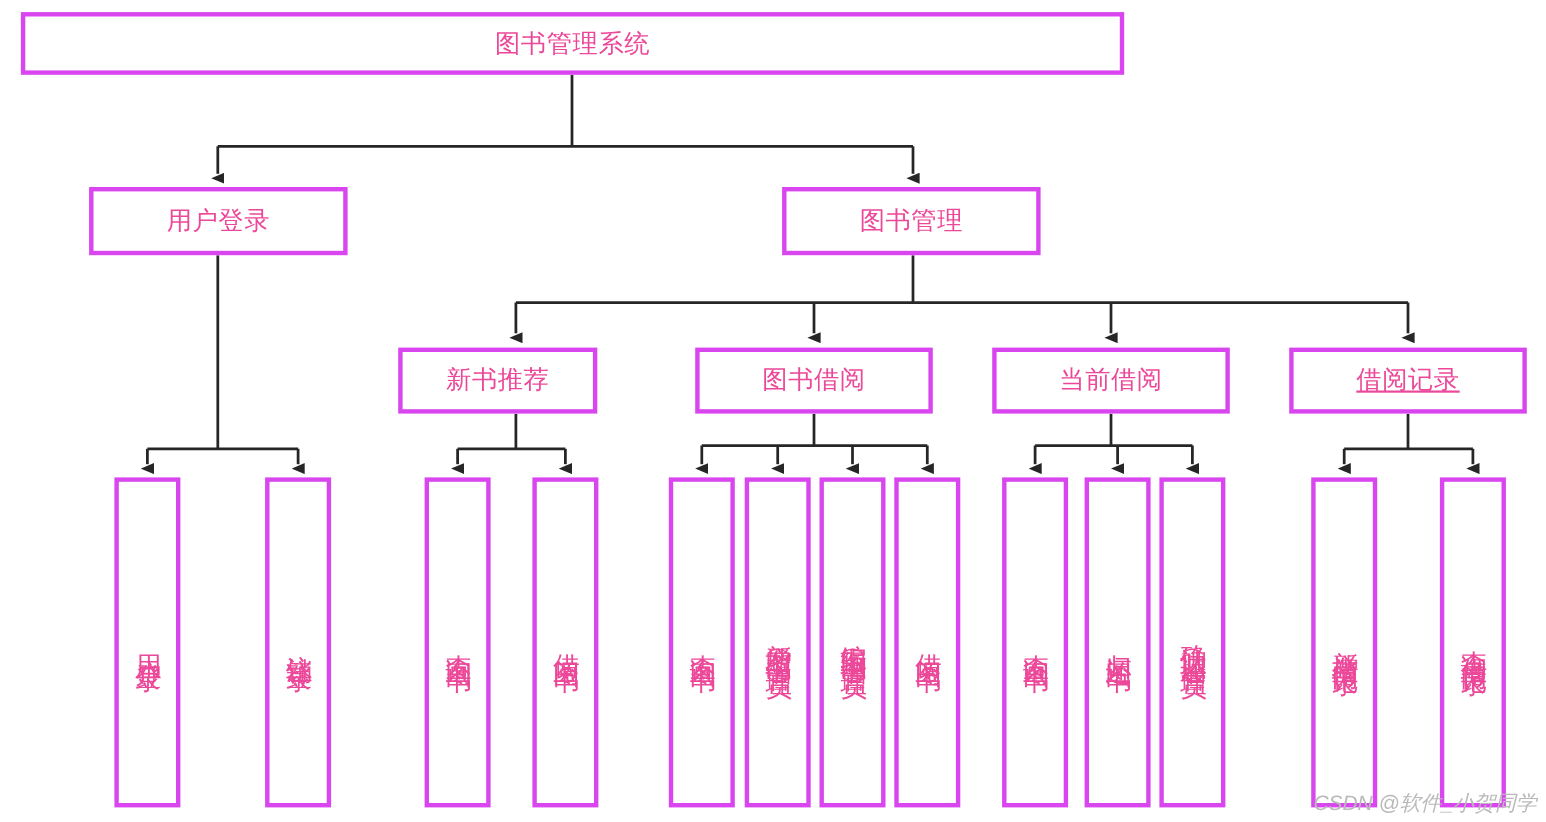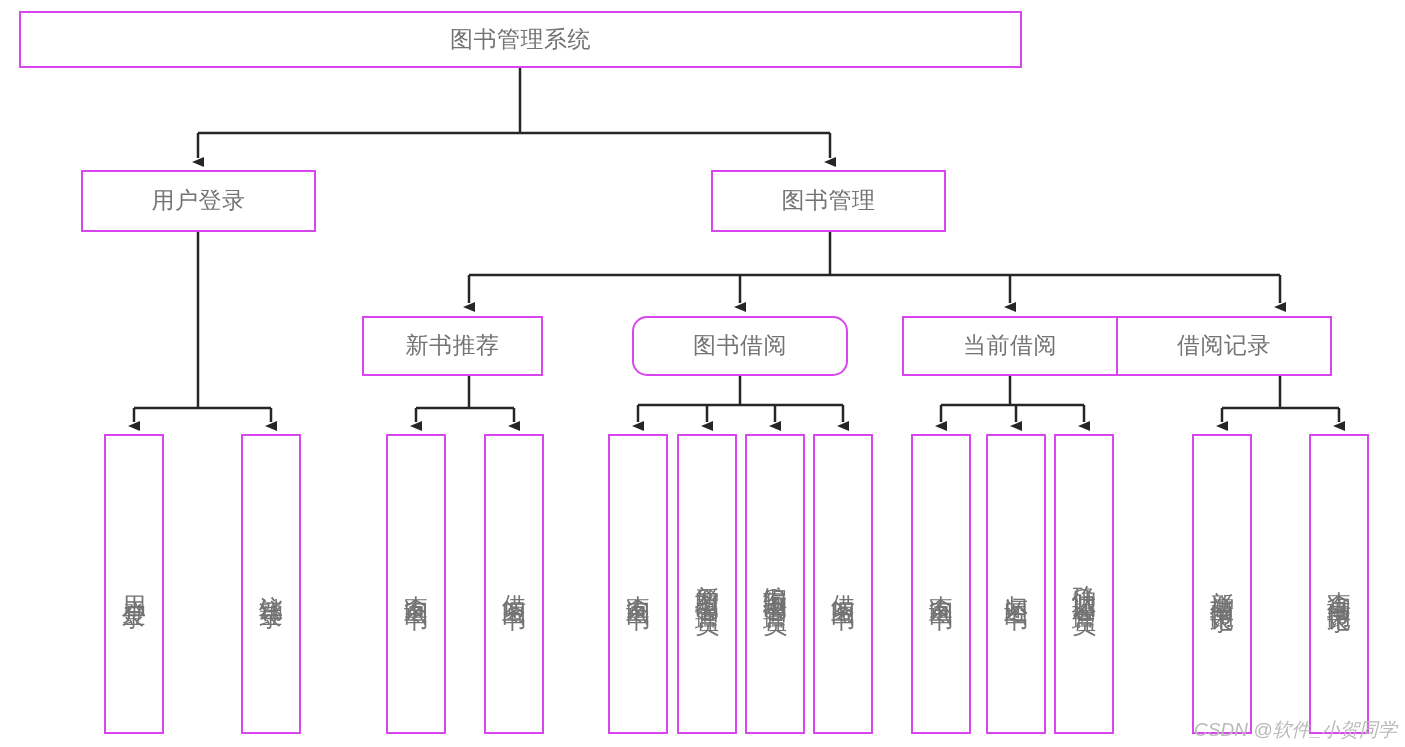--- a/index.html
+++ b/index.html
@@ -23,25 +23,25 @@
     left: 0;
     top: 0;
     width: 1405px;
     height: 747px;
     pointer-events: none;
   }
   .node {
     position: absolute;
     box-sizing: border-box;
     background: #ffffff;
-    border: 2px solid #d946ef;
+    border: 4px solid #d946ef;
     display: flex;
     align-items: center;
     justify-content: center;
-    color: #737373;
+    color: #ec4899;
     z-index: 2;
   }
   .node .label {
     display: block;
     text-align: center;
     line-height: 1.18;
     letter-spacing: 0.5px;
   }
   .node.horizontal .label {
     font-size: 23px;
@@ -138,27 +138,27 @@
       </div>
       <div class="node vertical" id="node-login-do" style="left: 104px; top: 434px; width: 60px; height: 300px;">
         <span class="label">用户登录</span>
       </div>
       <div class="node vertical" id="node-logout-do" style="left: 241px; top: 434px; width: 60px; height: 300px;">
         <span class="label">注销登录</span>
       </div>
       <div class="node horizontal" id="node-new-book-recommend" style="left: 362px; top: 316px; width: 181px; height: 60px;">
         <span class="label">新书推荐</span>
       </div>
-      <div class="node horizontal" id="node-book-borrow" style="left: 632px; top: 316px; width: 216px; height: 60px; border-radius: 15px;">
+      <div class="node horizontal" id="node-book-borrow" style="left: 632px; top: 316px; width: 216px; height: 60px;">
         <span class="label">图书借阅</span>
       </div>
       <div class="node horizontal" id="node-current-borrow" style="left: 902px; top: 316px; width: 216px; height: 60px;">
         <span class="label">当前借阅</span>
       </div>
-      <div class="node horizontal" id="node-borrow-record" style="left: 1116px; top: 316px; width: 216px; height: 60px;">
+      <div class="node horizontal" id="node-borrow-record" style="left: 1172px; top: 316px; width: 216px; height: 60px; text-decoration: underline;">
         <span class="label">借阅记录</span>
       </div>
       <div class="node vertical" id="node-rec-query-book" style="left: 386px; top: 434px; width: 60px; height: 300px;">
         <span class="label">查询图书</span>
       </div>
       <div class="node vertical" id="node-rec-borrow-book" style="left: 484px; top: 434px; width: 60px; height: 300px;">
         <span class="label">借阅图书</span>
       </div>
       <div class="node vertical" id="node-bor-query-book" style="left: 608px; top: 434px; width: 60px; height: 300px;">
         <span class="label">查询图书</span>

